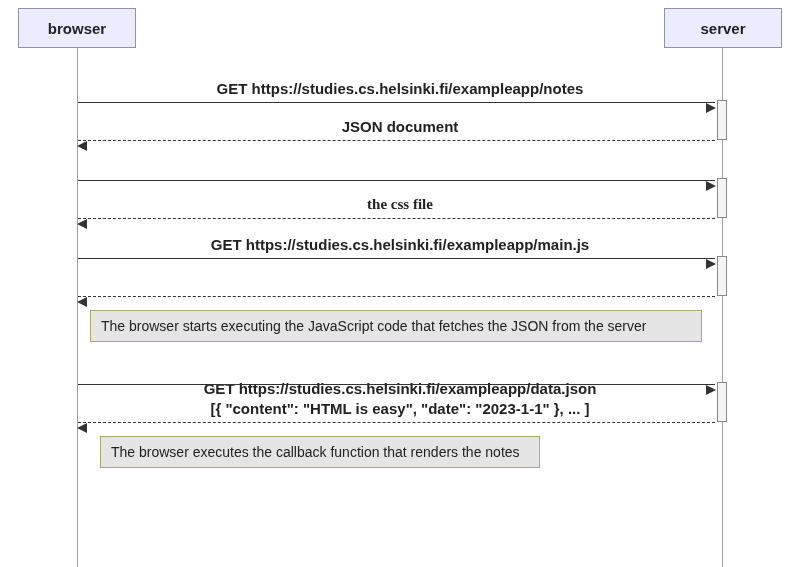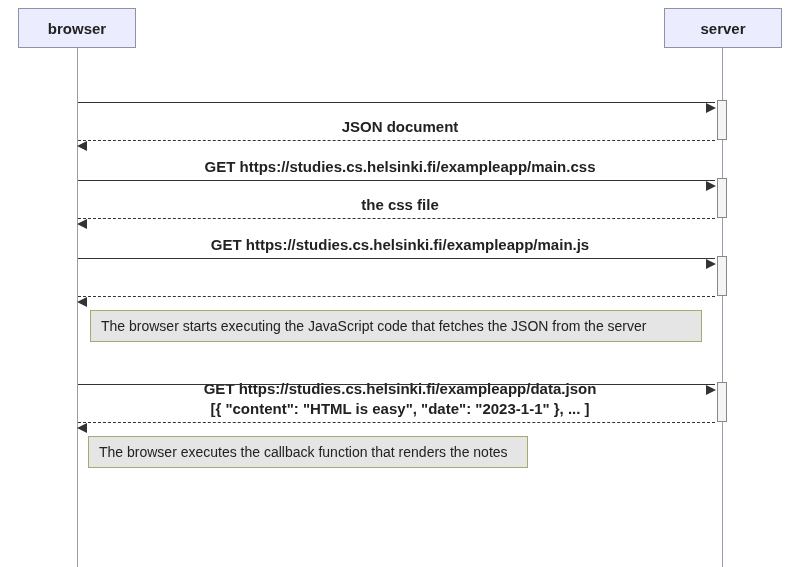--- a/index.html
+++ b/index.html
@@ -82,37 +82,37 @@
   <div class="actor-box" style="right:18px; width:118px;">
     <span>server</span>
   </div>
   <div class="actor-box" style="left:18px; width:118px;">
     <span>browser</span>
   </div>
 
   <div class="lifeline" style="left:77px;"></div>
   <div class="lifeline" style="left:722px;"></div>
 
+  <div class="msg-text" style="top:80px;">GET https://studies.cs.helsinki.fi/exampleapp/notes</div>
   <div class="arrow-solid" style="top:102px;">
     <div class="arrowhead right"></div>
   </div>
   <div class="activation" style="left:717px; top:100px; height:40px;"></div>
 
   <div class="msg-text" style="top:118px;">JSON document</div>
   <div class="arrow-dashed" style="top:140px;">
     <div class="arrowhead left"></div>
   </div>
 
-  <div class="msg-text" style="top:158px;">GET https://studies.cs.helsinki.fi/exampleapp/main.css</div>
   <div class="arrow-solid" style="top:180px;">
     <div class="arrowhead right"></div>
   </div>
   <div class="activation" style="left:717px; top:178px; height:40px;"></div>
 
-  <div class="msg-text" style="top:196px;">the css file</div>
+  <div class="msg-text" style="top:196px;font-family:Liberation Serif, serif;">the css file</div>
   <div class="arrow-dashed" style="top:218px;">
     <div class="arrowhead left"></div>
   </div>
 
   <div class="msg-text" style="top:236px;">GET https://studies.cs.helsinki.fi/exampleapp/main.js</div>
   <div class="arrow-solid" style="top:258px;">
     <div class="arrowhead right"></div>
   </div>
   <div class="activation" style="left:717px; top:256px; height:40px;"></div>
 
@@ -128,17 +128,17 @@
   <div class="arrow-solid" style="top:384px;">
     <div class="arrowhead right"></div>
   </div>
   <div class="activation" style="left:717px; top:382px; height:40px;"></div>
 
   <div class="msg-text" style="top:400px;">[{ "content": "HTML is easy", "date": "2023-1-1" }, ... ]</div>
   <div class="arrow-dashed" style="top:422px;">
     <div class="arrowhead left"></div>
   </div>
 
-  <div class="note-box" style="left:88px; top:436px; width:440px;">
+  <div class="note-box" style="left:100px; top:436px; width:440px;">
     <span>The browser executes the callback function that renders the notes</span>
   </div>
 
 </div>
 
 </body></html>

